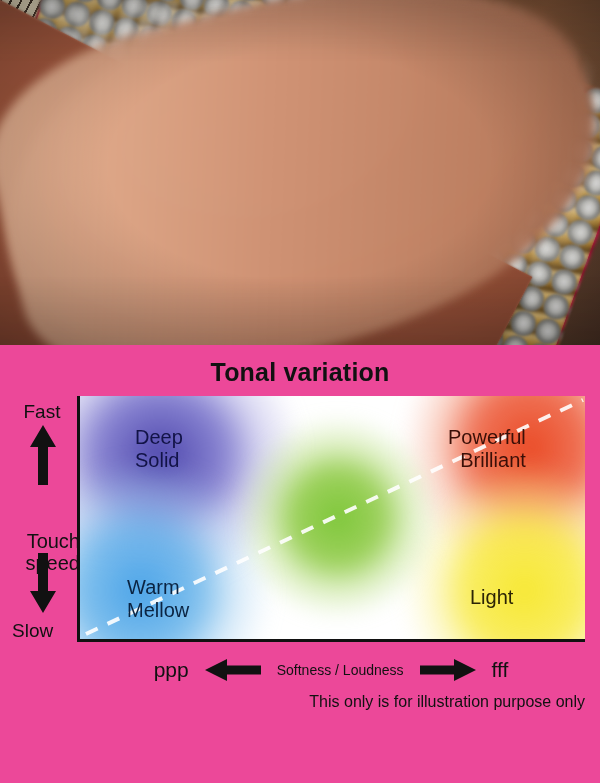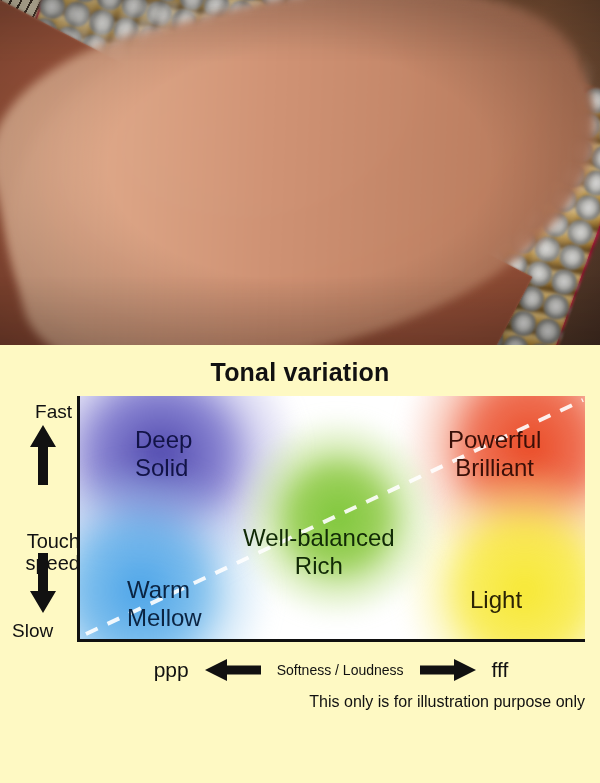--- a/index.html
+++ b/index.html
@@ -191,21 +191,21 @@
   .ph-softfocus {
     backdrop-filter: blur(0.6px);
     background: linear-gradient(180deg, rgba(0,0,0,.10) 0%, rgba(0,0,0,0) 18%, rgba(0,0,0,0) 80%, rgba(0,0,0,.12) 100%);
   }
 
   
   #chart-panel {
     position: absolute;
     left: 0; top: 345px;
     width: 600px; height: 438px;
-    background: #fef9c3;
+    background: #ec4899;
   }
   #chart-title {
     position: absolute;
     left: 0; top: 13px; width: 600px;
     text-align: center;
     font-size: 25px;
     font-weight: bold;
     color: #111111;
     letter-spacing: .2px;
   }
@@ -262,35 +262,35 @@
     stroke: #ffffff;
     stroke-width: 4;
     stroke-dasharray: 13 11;
     stroke-linecap: butt;
     opacity: .9;
   }
 
   
   .region-label {
     position: absolute;
-    font-size: 24px;
+    font-size: 20px;
     line-height: 1.16;
     white-space: pre;
     text-align: center;
   }
   #lbl-deep      { left: 55px;  top: 30px;  color: #121347; text-align: left; }
-  #lbl-powerful  { left: 368px; top: 30px;  color: #3a0f07; text-align: center; }
+  #lbl-powerful  { left: 368px; top: 30px;  color: #3a0f07; text-align: right; }
   #lbl-well      { left: 163px; top: 128px; color: #112a06; text-align: center; }
   #lbl-warm      { left: 47px;  top: 180px; color: #0b2442; text-align: left; }
   #lbl-light     { left: 390px; top: 190px; color: #2b2405; text-align: left; }
 
   
   #y-fast {
     position: absolute; left: 12px; top: 56px;
-    font-size: 19px; color: #111; width: 60px; text-align: right;
+    font-size: 19px; color: #111; width: 60px; text-align: center;
   }
   #y-slow {
     position: absolute; left: 12px; top: 275px;
     font-size: 19px; color: #111; width: 60px; text-align: left;
   }
   #y-touch {
     position: absolute; left: 4px; top: 185px;
     font-size: 20px; color: #111; width: 76px; text-align: right;
     line-height: 1.1; white-space: pre;
   }
@@ -366,22 +366,20 @@
       <div class="blob blob-well"></div>
 
       <svg id="trend" viewBox="0 0 508 246" preserveAspectRatio="none">
         <line x1="6" y1="241" x2="506" y2="4"></line>
       </svg>
 
       <div class="region-label" id="lbl-deep">Deep
 Solid</div>
       <div class="region-label" id="lbl-powerful">Powerful
 Brilliant</div>
-      <div class="region-label" id="lbl-well">Well-balanced
-Rich</div>
       <div class="region-label" id="lbl-warm">Warm
 Mellow</div>
       <div class="region-label" id="lbl-light">Light</div>
     </div>
 
     <div id="x-row">
       <span id="x-ppp">ppp</span>
       <svg class="h-arrow" viewBox="0 0 56 22">
         <polygon points="0,11 22,0 22,6.5 56,6.5 56,15.5 22,15.5 22,22" fill="#111"></polygon>
       </svg>

